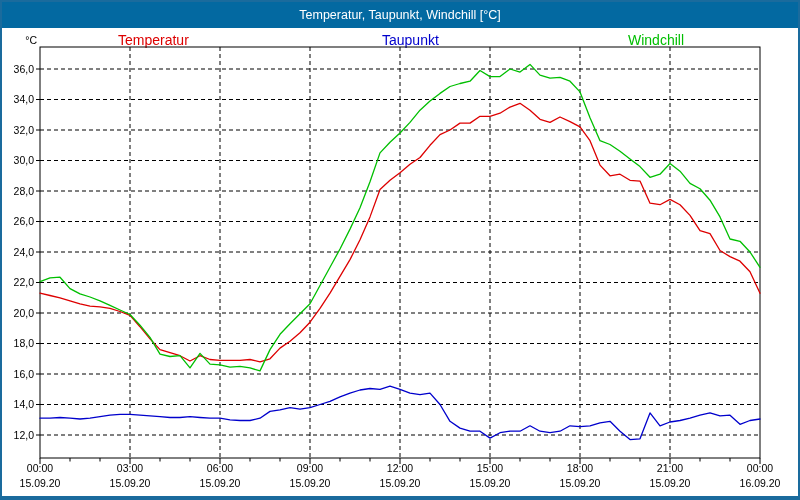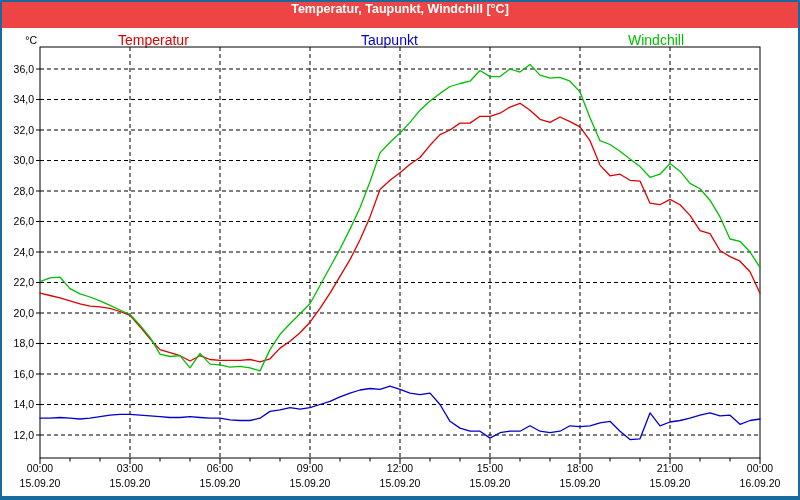--- a/index.html
+++ b/index.html
@@ -1,34 +1,34 @@
 <!DOCTYPE html>
 <html><head>
 <meta charset="utf-8">
 <style>
   html,body{margin:0;padding:0;background:#fff;}
   body{width:800px;height:500px;font-family:"Liberation Sans",sans-serif;}
   .frame{position:relative;width:796px;height:494px;background:#ffffff;
          border:2px solid #1a6b9d;border-bottom-width:4px;box-sizing:content-box;overflow:hidden;}
-  .titlebar{position:absolute;top:0;left:0;width:100%;height:26px;background:#ef4444;
-            color:#fff;font-weight:bold;font-size:12.5px;display:flex;align-items:flex-start;justify-content:center;}
+  .titlebar{position:absolute;top:0;left:0;width:100%;height:26px;background:#0369a1;
+            color:#fff;font-weight:normal;font-size:12.5px;display:flex;align-items:center;justify-content:center;}
   .legend{position:absolute;top:28px;left:0;width:100%;height:16px;font-size:14px;}
   .legend span{position:absolute;top:2px;white-space:nowrap;}
   #plot{position:absolute;top:0;left:0;}
 </style>
 </head>
 <body>
 
 <div class="frame">
   <div class="titlebar">
     <span>Temperatur, Taupunkt, Windchill [°C]</span>
   </div>
   <div class="legend">
       <span style="color: rgb(221, 0, 0); left: 116px;">Temperatur</span>
-      <span style="color: rgb(0, 0, 204); left: 359px;">Taupunkt</span>
+      <span style="color: rgb(0, 0, 204); left: 380px;">Taupunkt</span>
       <span style="color: rgb(0, 191, 0); left: 626px;">Windchill</span>
     </div>
   <svg id="plot" width="796" height="494" viewBox="2 2 796 494">
       <line x1="40" y1="69" x2="760" y2="69" stroke="#000000" stroke-width="1" stroke-dasharray="4 3"></line>
       <line x1="36" y1="69" x2="40" y2="69" stroke="#000" stroke-width="1"></line>
       <text x="34" y="72.5" text-anchor="end" font-size="10.5px" fill="#000">36,0</text>
       <line x1="40" y1="99.5" x2="760" y2="99.5" stroke="#000000" stroke-width="1" stroke-dasharray="4 3"></line>
       <line x1="36" y1="99.5" x2="40" y2="99.5" stroke="#000" stroke-width="1"></line>
       <text x="34" y="103" text-anchor="end" font-size="10.5px" fill="#000">34,0</text>
       <line x1="40" y1="130" x2="760" y2="130" stroke="#000000" stroke-width="1" stroke-dasharray="4 3"></line>

